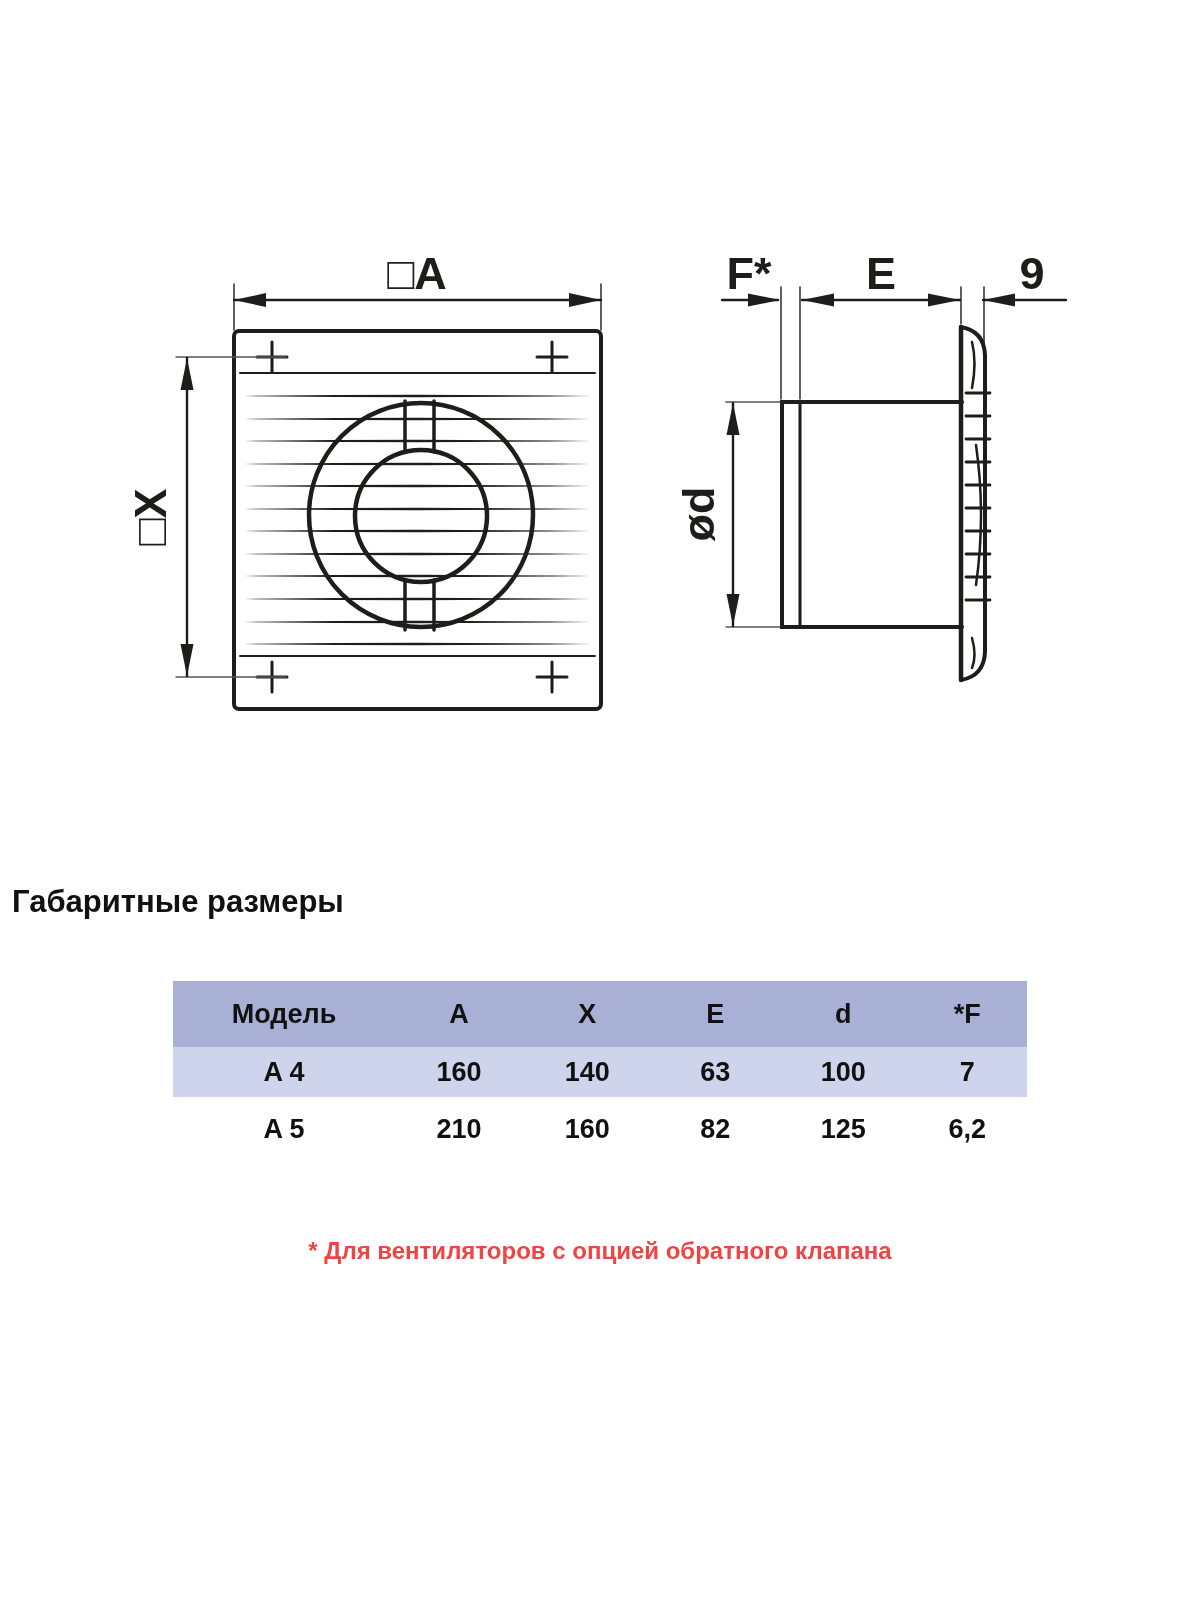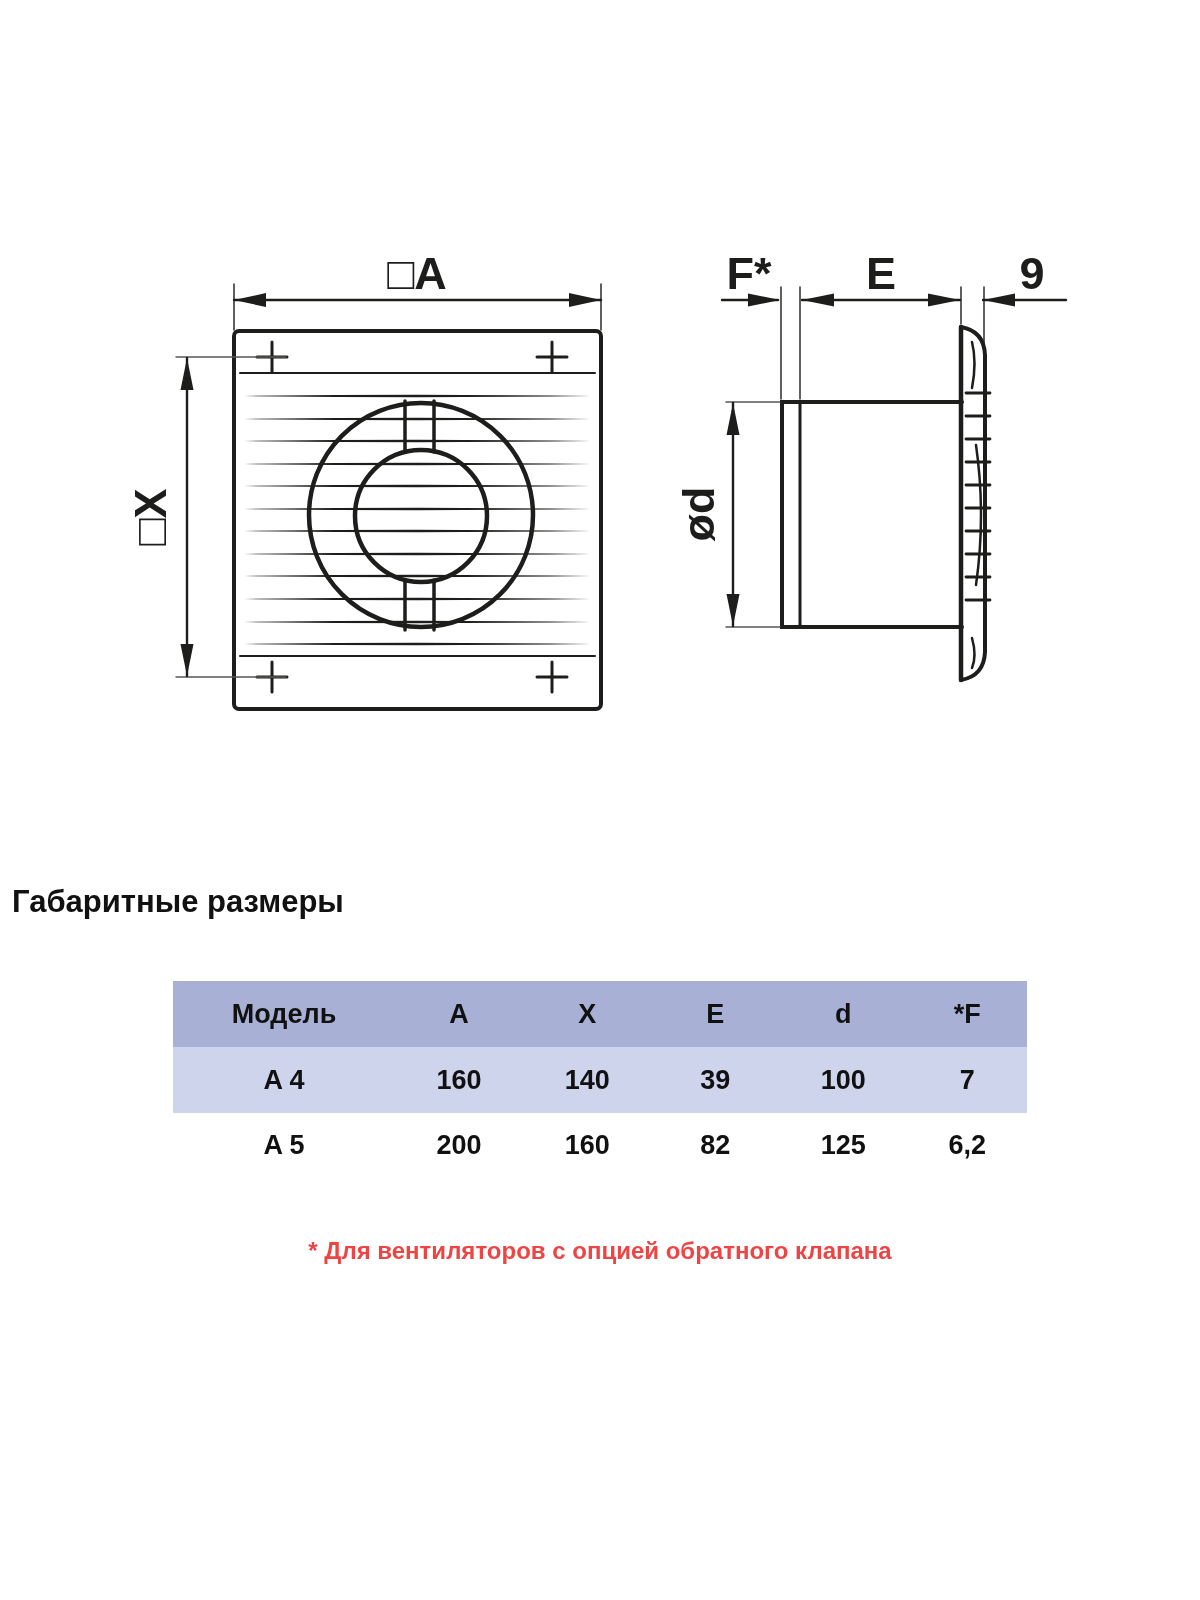--- a/index.html
+++ b/index.html
@@ -9,21 +9,21 @@
   }
   .drawing-svg{position:absolute;left:0;top:0;width:1200px;height:780px;}
   .dim-label{font-family:"Liberation Sans","DejaVu Sans",sans-serif;font-weight:bold;font-size:45px;fill:#1d1d1b;}
   .section-title{
     position:absolute;left:12px;top:884px;width:1200px;text-align:left;
     font-size:31px;font-weight:bold;color:#111;
   }
   .dim-table{position:absolute;left:173px;top:953px;width:854px;margin-top:28px;}
   .t-row{display:flex;align-items:center;}
   .t-row.header{height:66px;background:#a8b0d6;}
-  .t-row.r1{height:66px;background:#ced4ec;}
+  .t-row.r1{height:50px;background:#ced4ec;}
   .t-row.r2{height:65px;background:#ffffff;}
   .t-row.r3{height:64px;background:#ced4ec;}
   .t-cell{font-size:27px;font-weight:bold;text-align:center;color:#111;}
   .c0{width:26%;} .c1{width:15%;} .c2{width:15%;} .c3{width:15%;} .c4{width:15%;} .c5{width:14%;}
   .footnote{
     position:absolute;left:0;top:1237px;width:1200px;text-align:center;
     font-size:24px;font-weight:bold;color:#ef4444;
   }
 </style>
 </head>
@@ -133,27 +133,27 @@
       <div class="t-cell c1">A</div>
       <div class="t-cell c2">X</div>
       <div class="t-cell c3">E</div>
       <div class="t-cell c4">d</div>
       <div class="t-cell c5">*F</div>
     </div>
     <div class="t-row r1">
       <div class="t-cell c0">A 4</div>
       <div class="t-cell c1">160</div>
       <div class="t-cell c2">140</div>
-      <div class="t-cell c3">39</div>
+      <div class="t-cell c3">63</div>
       <div class="t-cell c4">100</div>
       <div class="t-cell c5">7</div>
     </div>
     <div class="t-row r2">
       <div class="t-cell c0">A 5</div>
-      <div class="t-cell c1">200</div>
+      <div class="t-cell c1">210</div>
       <div class="t-cell c2">160</div>
       <div class="t-cell c3">82</div>
       <div class="t-cell c4">125</div>
       <div class="t-cell c5">6,2</div>
     </div>
   </div>
 
   <div class="footnote">* Для вентиляторов с опцией обратного клапана</div>
 
 </div>

